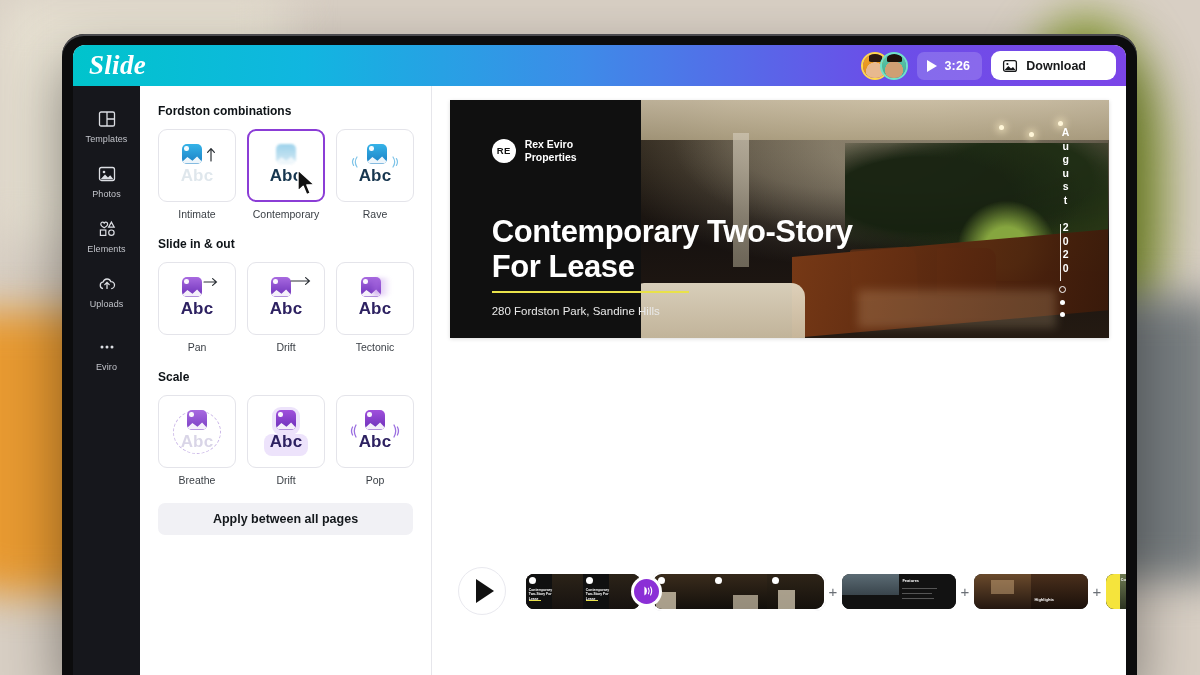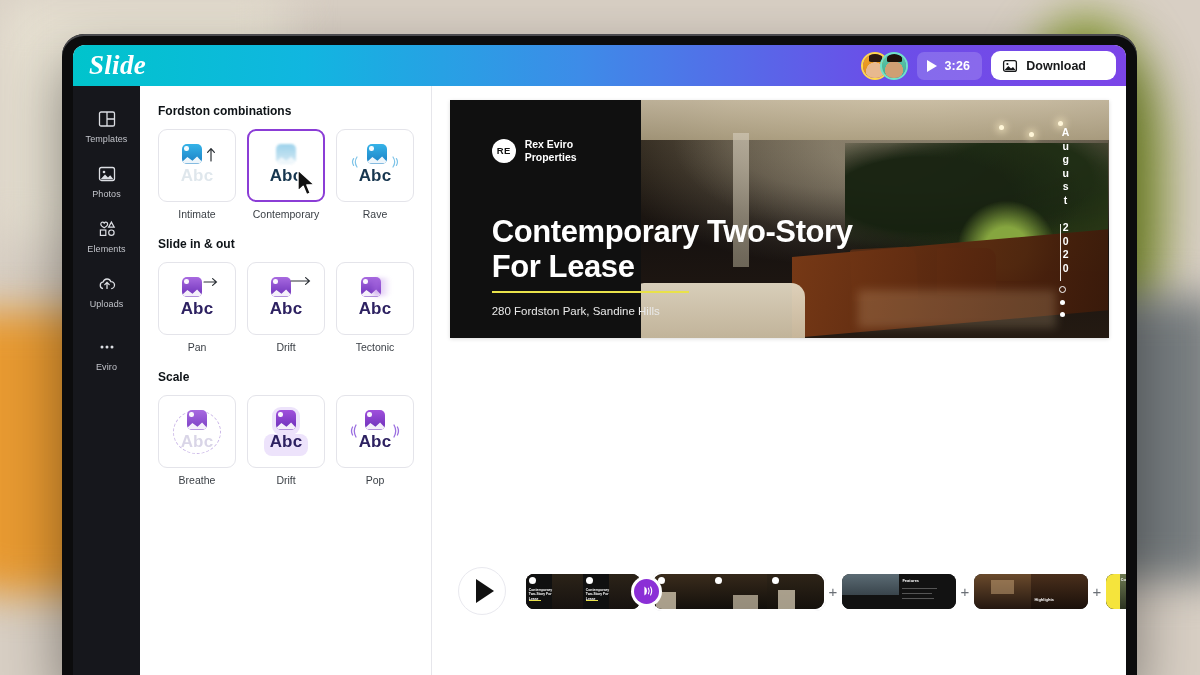--- a/index.html
+++ b/index.html
@@ -520,20 +520,21 @@
                       <path d="M2 3 Q5.4 9 2 15 M5.4 5 Q7.6 9 5.4 13" fill="none" stroke="#9b6fe0" stroke-width="1.3" stroke-linecap="round"></path>
                     </svg>
                     <div class="g-abc" style="color:#2d2161">Abc</div>
                   </div>
                 </div>
                 <span class="card-label">Pop</span>
               </div>
             </div>
           </div>
 
+          <div class="apply-btn">Apply between all pages</div>
         </div>
       </div>
 
       <div id="main">
 
         <div id="canvas-area">
           <div id="slide">
             <div class="photo">
               <div class="room"></div>
               <div class="ceiling"></div>

